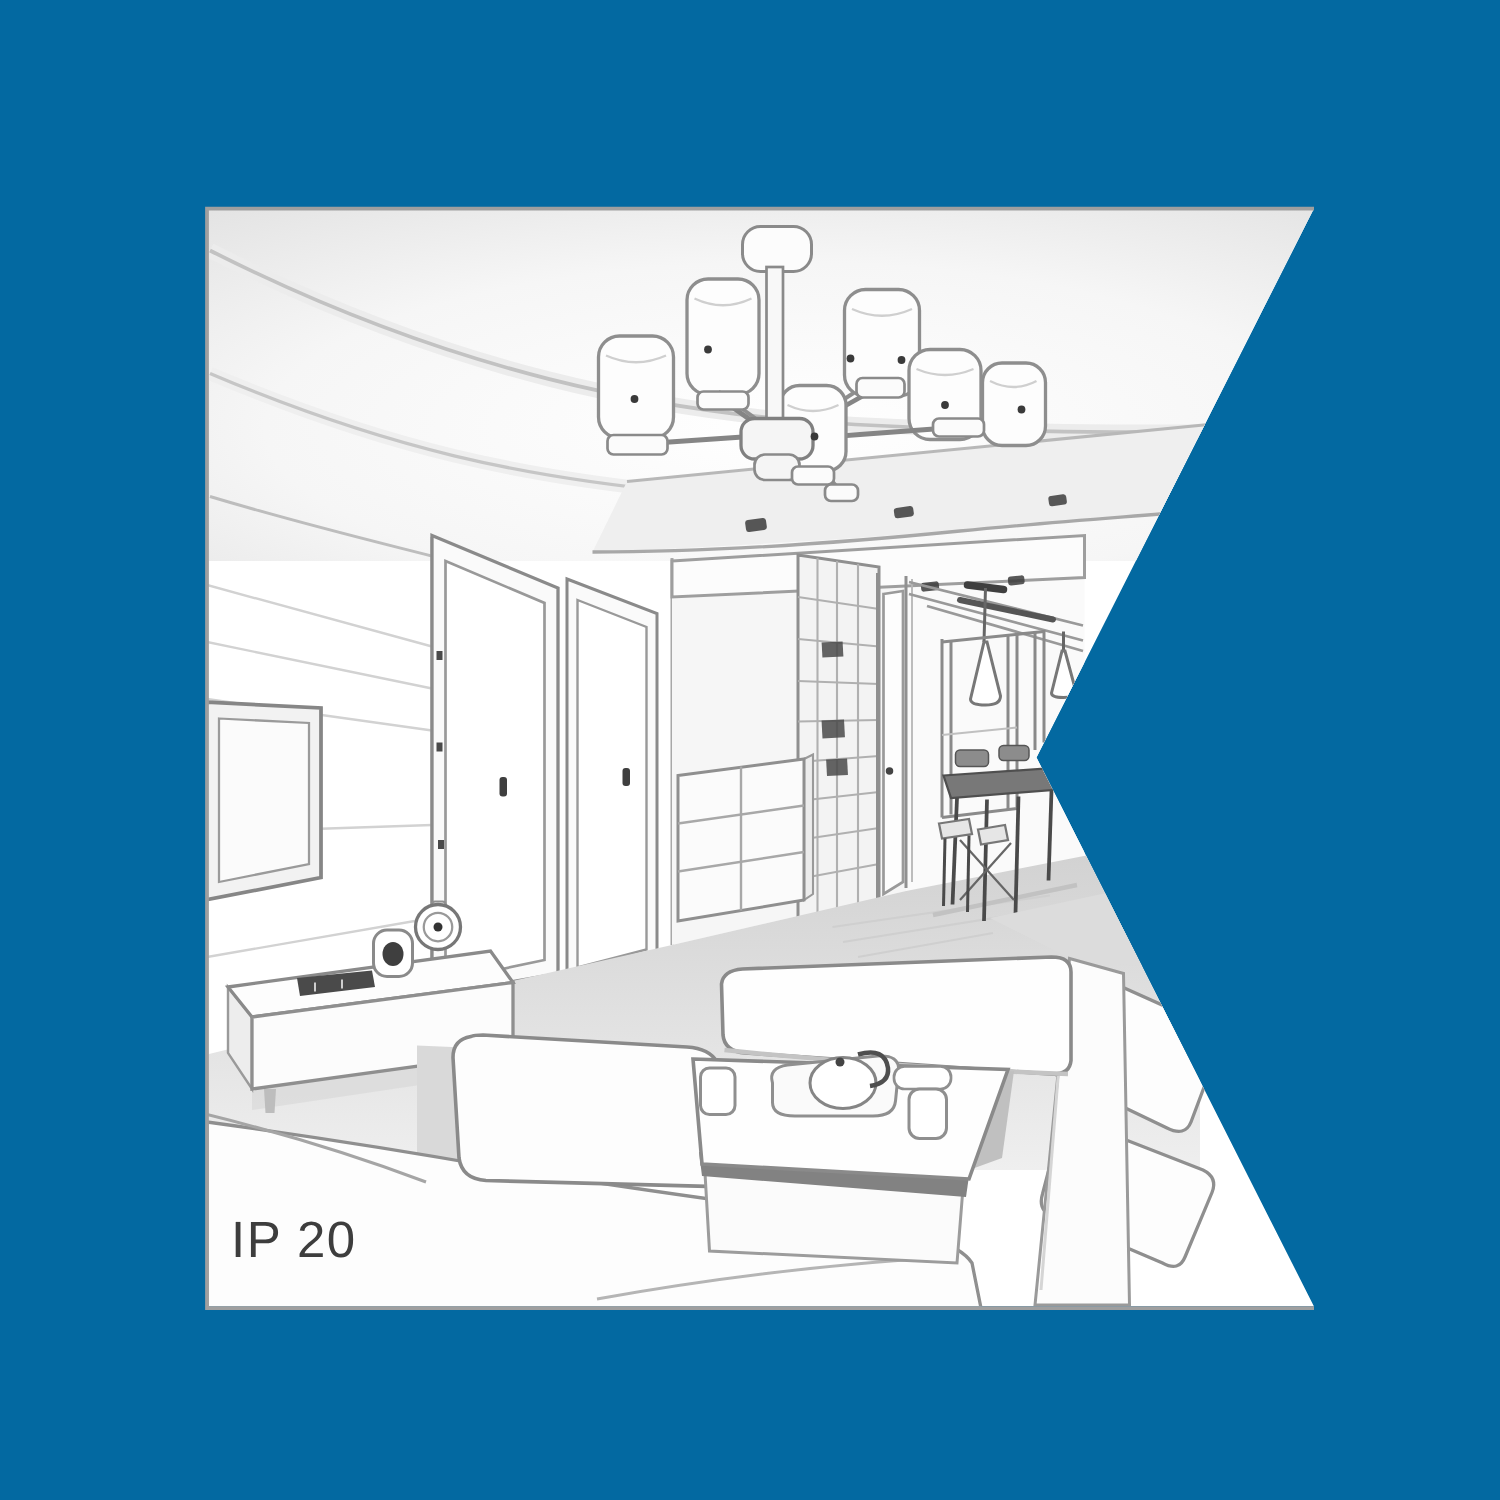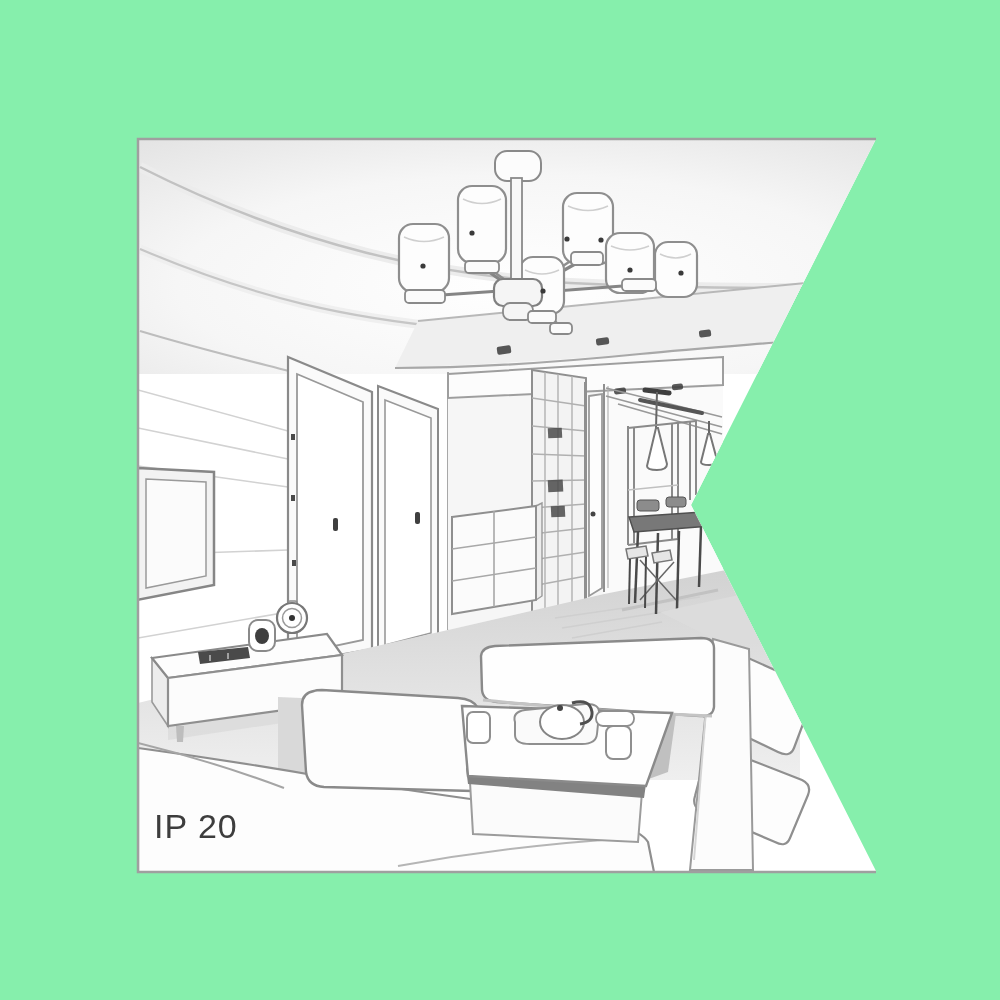--- a/index.html
+++ b/index.html
@@ -1,16 +1,16 @@
 <!DOCTYPE html>
 <html><head>
 <meta charset="utf-8">
 <style>
   html,body{margin:0;padding:0;background:#ffffff;}
-  .canvas{position:relative;width:1000px;height:1000px;background:#86efac;overflow:hidden;
+  .canvas{position:relative;width:1000px;height:1000px;background:#0369a1;overflow:hidden;
           font-family:"Liberation Sans", sans-serif;}
   .canvas svg{position:absolute;left:0;top:0;}
   .ip-label{font-family:"Liberation Sans", sans-serif;font-size:34px;fill:#3d3d3d;letter-spacing:1px;}
 </style>
 </head>
 <body>
 
 <div class="canvas">
 <svg width="1000" height="1000" viewBox="0 0 1000 1000">
   <defs>

